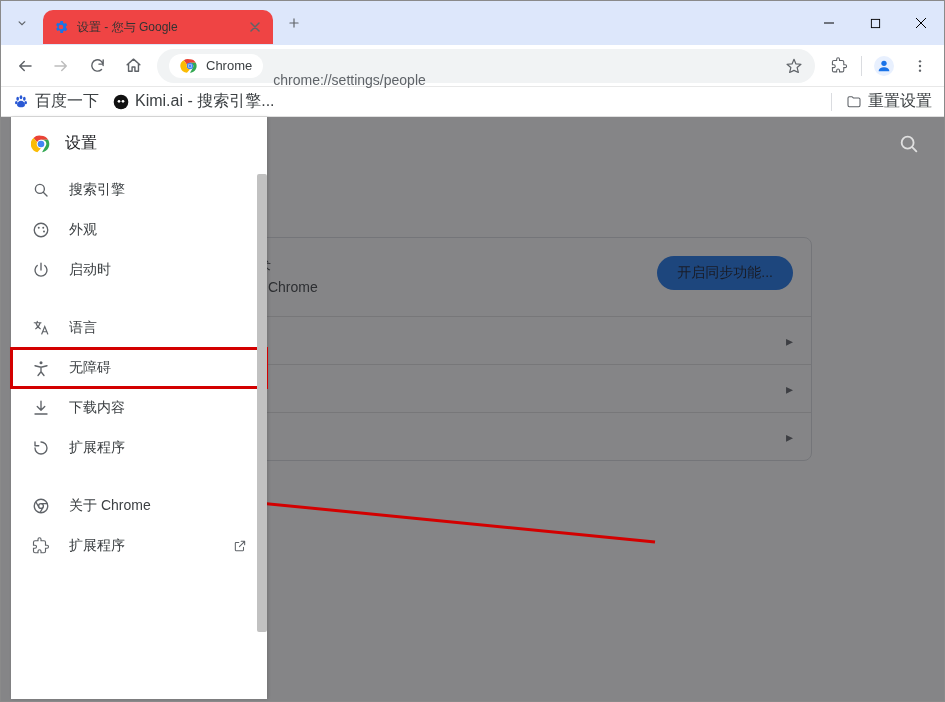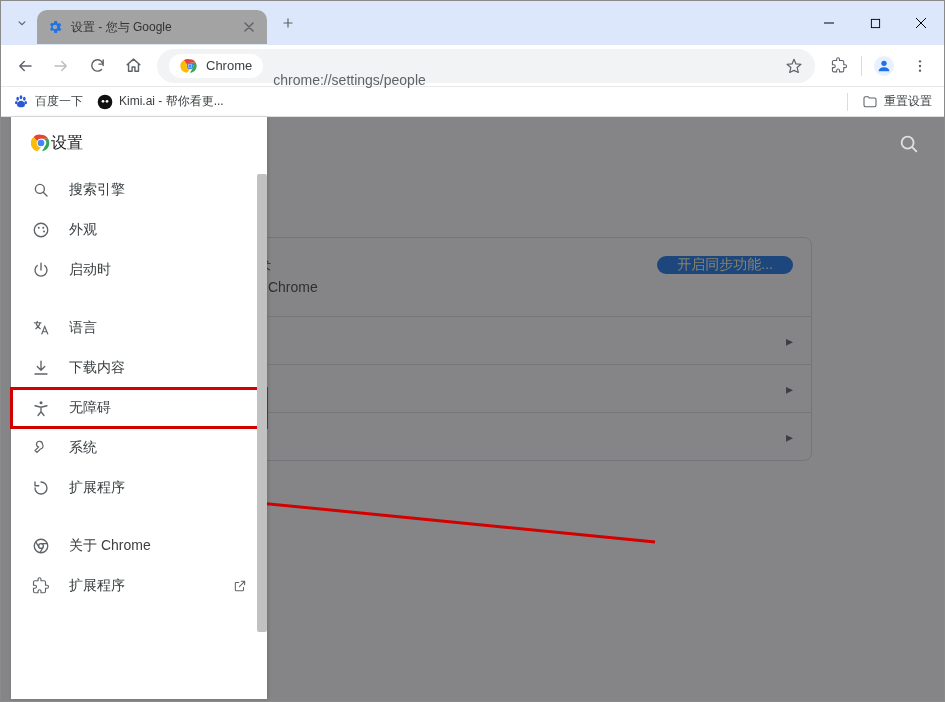--- a/index.html
+++ b/index.html
@@ -1,21 +1,21 @@
 <!DOCTYPE html>
 <html><head>
 <meta charset="utf-8">
 <style>
   * { box-sizing: border-box; margin: 0; padding: 0; font-family: "Microsoft YaHei", Arial, sans-serif; }
   body { width: 945px; height: 702px; background: #fff; overflow: hidden; position: relative; border: 1px solid #8a8a8a; }
 
   
   .tabstrip { height: 44px; background: #dde7fb; display: flex; align-items: center; padding: 0 6px; position: relative; }
   .tabstrip .dropdown-caret { width: 30px; height: 30px; display: flex; align-items: center; justify-content: center; border-radius: 6px; cursor: pointer; }
-  .tabstrip .tab { height: 34px; margin-top: 8px; background: #a3a3a3; border-radius: 10px 10px 0 0; display: flex; align-items: center; padding: 0 10px; min-width: 230px; gap: 8px; }
+  .tabstrip .tab { height: 34px; margin-top: 8px; background: #ef4444; border-radius: 10px 10px 0 0; display: flex; align-items: center; padding: 0 10px; min-width: 230px; gap: 8px; margin-left: 6px; }
   .tabstrip .tab .favicon { width: 16px; height: 16px; display: flex; align-items: center; justify-content: center; }
   .tabstrip .tab .title { font-size: 12px; color: #333; flex: 1; white-space: nowrap; overflow: hidden; }
   .tabstrip .tab .close { width: 16px; height: 16px; display: flex; align-items: center; justify-content: center; font-size: 14px; color: #555; cursor: pointer; }
   .tabstrip .newtab { width: 30px; height: 30px; display: flex; align-items: center; justify-content: center; cursor: pointer; margin-left: 6px; font-size: 18px; color: #444; }
   .tabstrip .wincontrols { position: absolute; right: 0; top: 0; height: 44px; display: flex; }
   .tabstrip .wincontrols > div { width: 46px; height: 44px; display: flex; align-items: center; justify-content: center; cursor: pointer; }
 
   
   .toolbar { height: 42px; background: #fff; display: flex; align-items: center; padding: 0 8px; gap: 4px; border-bottom: 1px solid #e8e8e8; }
   .toolbar .nav-btn { width: 32px; height: 32px; display: flex; align-items: center; justify-content: center; border-radius: 16px; color: #5f6368; cursor: pointer; }
@@ -23,40 +23,40 @@
   .toolbar .omnibox { flex: 1; height: 34px; background: #f1f3f4; border-radius: 18px; display: flex; align-items: center; padding: 0 12px; gap: 10px; margin: 0 4px; }
   .toolbar .omnibox .pill { height: 24px; background: #fff; border-radius: 12px; display: flex; align-items: center; padding: 0 10px; gap: 6px; font-size: 13px; color: #3c4043; border:1px solid rgba(0,0,0,0); }
   .toolbar .omnibox .url { font-size: 14px; color: #5f6368; margin-top: 28px; }
   .toolbar .omnibox .star { margin-left: auto; }
   .toolbar .ext-btn { width: 32px; height: 32px; display: flex; align-items: center; justify-content: center; border-radius: 16px; cursor: pointer; }
   .toolbar .sep { width: 1px; height: 20px; background: #dadce0; margin: 0 2px; }
   .toolbar .avatar-dot { width: 20px; height: 20px; border-radius: 50%; background: #e8f0fe; display: flex; align-items: center; justify-content: center; }
 
   
   .bookmarks { height: 30px; background: #fff; display: flex; align-items: center; padding: 0 12px; gap: 14px; border-bottom: 1px solid #e0e0e0; }
-  .bookmarks .bm { display: flex; align-items: center; gap: 6px; font-size: 12px; color: #3c4043; cursor: pointer; }
+  .bookmarks .bm { display: flex; align-items: center; gap: 6px; font-size: 16px; color: #3c4043; cursor: pointer; }
   .bookmarks .spacer { flex: 1; }
   .bookmarks .bm-sep { width: 1px; height: 18px; background: #dadce0; }
 
   
   .content { position: relative; height: calc(702px - 44px - 42px - 30px - 2px); background: #fff; }
   .content .overlay { position: absolute; inset: 0; background: rgba(32,33,36,0.55); }
   .content .search-spot { position: absolute; right: 24px; top: 16px; color: #5f6368; }
 
   
   .card { position: absolute; left: 132px; right: 132px; top: 120px; border-radius: 8px; border: 1px solid #dadce0; background: #fff; overflow: hidden; }
   .card .section { display:flex; align-items:center; min-height:48px; padding:12px 18px; border-top:1px solid #e0e0e0; font-size:14px; color:#3c4043; }
   .card .section:first-child { border-top:none; padding:18px; align-items:flex-start; }
   .card .section .chev { margin-left:auto; color:#5f6368; }
-  .card .sync-btn { background:#1a73e8; color:#fef9c3; border:none; border-radius:18px; padding:0 20px; font-size:14px; cursor:pointer; margin-left:auto; }
+  .card .sync-btn { background:#1a73e8; color:#0f172a; border:none; border-radius:18px; padding:8px 20px; font-size:14px; cursor:pointer; margin-left:auto; }
   .card .desc { font-size:14px; line-height:1.5; color:#3c4043; }
 
   
   .flyout { position: absolute; left: 10px; top: 116px; width: 256px; bottom: 2px; background: #fff; box-shadow: 1px 0 3px rgba(0,0,0,0.15); display: flex; flex-direction: column; }
-  .flyout .hdr { display: flex; align-items: flex-start; padding: 16px 20px; }
+  .flyout .hdr { display: flex; align-items: flex-end; gap: 14px; padding: 16px 20px; }
   .flyout .hdr .title { font-size: 16px; color: #202124; }
   .flyout .scroll { position: relative; flex: 1; }
   .flyout .item { display: flex; align-items: center; gap: 18px; height: 40px; padding: 0 20px; font-size: 14px; color: #3c4043; cursor: pointer; }
   .flyout .item .icn { width: 20px; height: 20px; display: flex; align-items: center; justify-content: center; color: #5f6368; }
   .flyout .item .ext { margin-left: auto; color: #5f6368; }
   .flyout .divider-gap { height: 18px; }
   .flyout .item.highlighted { outline: 3px solid #d30000; outline-offset: -2px; }
   .flyout .scrollbar { position: absolute; right: 0; top: 4px; bottom: 4px; width: 10px; }
   .flyout .scrollbar .thumb { position:absolute; right:0; width:10px; background:#c1c1c1; border-radius:2px; }
 
@@ -200,21 +200,21 @@
     <span>百度一下</span>
   </div>
   <div class="bm">
     <span>
         <svg width="16" height="16" viewBox="0 0 24 24">
           <circle cx="12" cy="12" r="11" fill="#111"></circle>
           <circle cx="9" cy="11" r="2" fill="#fff"></circle>
           <circle cx="15" cy="11" r="2" fill="#fff"></circle>
         </svg>
       </span>
-    <span>Kimi.ai - 帮你看更...</span>
+    <span>Kimi.ai - 搜索引擎...</span>
   </div>
   <div class="spacer"></div>
   <div class="bm-sep"></div>
   <div class="bm">
     <span>
         <svg width="16" height="16" viewBox="0 0 24 24">
           <path d="M3 6a2 2 0 012-2h4l2 2h8a2 2 0 012 2v9a2 2 0 01-2 2H5a2 2 0 01-2-2z" stroke="#5f6368" stroke-width="1.6" fill="none"></path>
         </svg>
       </span>
     <span>重置设置</span>
@@ -312,44 +312,36 @@
     <div class="divider-gap"></div>
 
     <div class="item">
       <span class="icn">
           <svg width="18" height="18" viewBox="0 0 24 24">
             <path d="M3 5h9M7 3v2M5 5c1 4 3 6 6 8M11 5c-1 4-3 6-6 8M13 20l4-10 4 10M14.5 17h5" stroke="#5f6368" stroke-width="1.6" fill="none" stroke-linecap="round"></path>
           </svg>
         </span>
       <span>语言</span>
     </div>
-    <div class="item">
-      <span class="icn">
-          <svg width="18" height="18" viewBox="0 0 24 24">
-            <path d="M12 3v12m0 0l-5-5m5 5l5-5M4 20h16" stroke="#5f6368" stroke-width="1.8" fill="none" stroke-linecap="round" stroke-linejoin="round"></path>
-          </svg>
-        </span>
-      <span>下载内容</span>
-    </div>
     <div class="item highlighted">
       <span class="icn">
           <svg width="18" height="18" viewBox="0 0 24 24">
             <circle cx="12" cy="5" r="2" fill="#5f6368"></circle>
             <path d="M4 9l8 2 8-2M12 11v6m0 0l-4 5m4-5l4 5" stroke="#5f6368" stroke-width="1.8" fill="none" stroke-linecap="round"></path>
           </svg>
         </span>
       <span>无障碍</span>
     </div>
     <div class="item">
       <span class="icn">
           <svg width="18" height="18" viewBox="0 0 24 24">
-            <path d="M14 7a4 4 0 10-5.3 3.8L4 15.4 6.6 18l4.6-4.7A4 4 0 0014 7z" stroke="#5f6368" stroke-width="1.6" fill="none"></path>
-          </svg>
-        </span>
-      <span>系统</span>
+            <path d="M12 3v12m0 0l-5-5m5 5l5-5M4 20h16" stroke="#5f6368" stroke-width="1.8" fill="none" stroke-linecap="round" stroke-linejoin="round"></path>
+          </svg>
+        </span>
+      <span>下载内容</span>
     </div>
     <div class="item">
       <span class="icn">
           <svg width="18" height="18" viewBox="0 0 24 24">
             <path d="M4 12a8 8 0 108-8M4 4v5h5" stroke="#5f6368" stroke-width="1.8" fill="none" stroke-linecap="round" stroke-linejoin="round"></path>
           </svg>
         </span>
       <span>扩展程序</span>
     </div>
 

